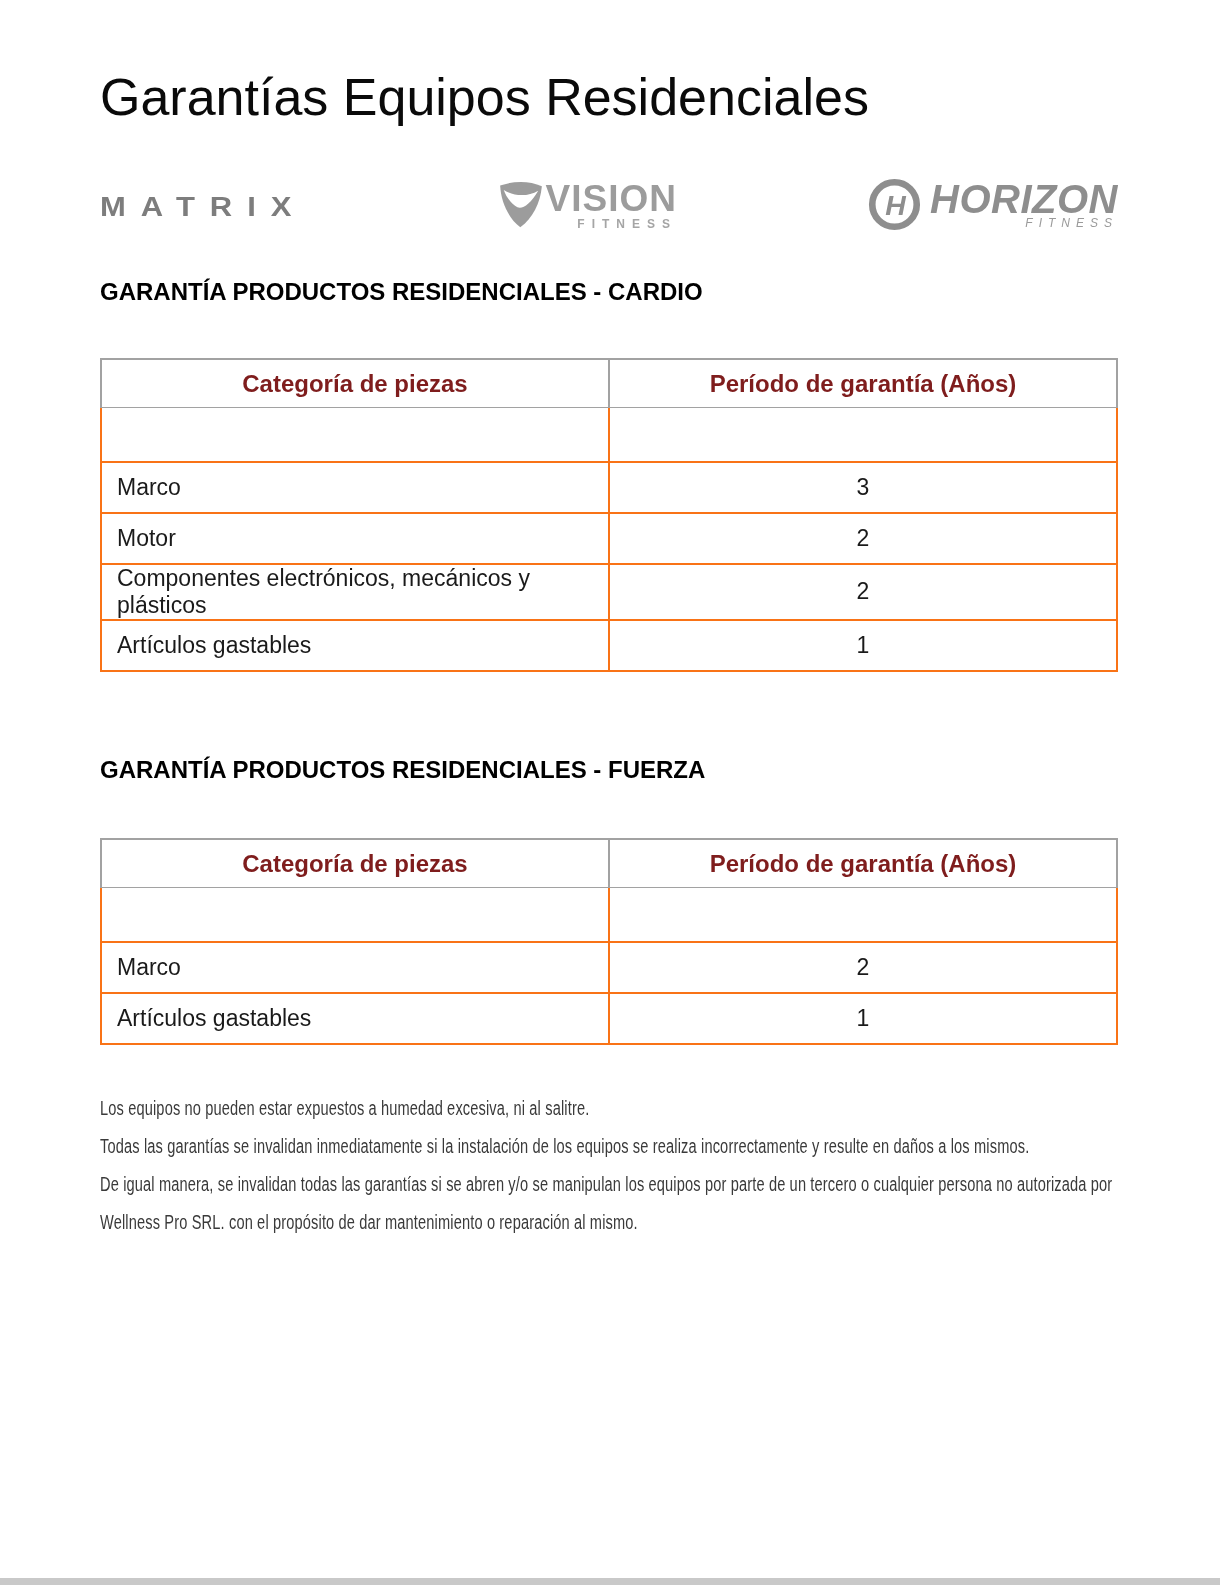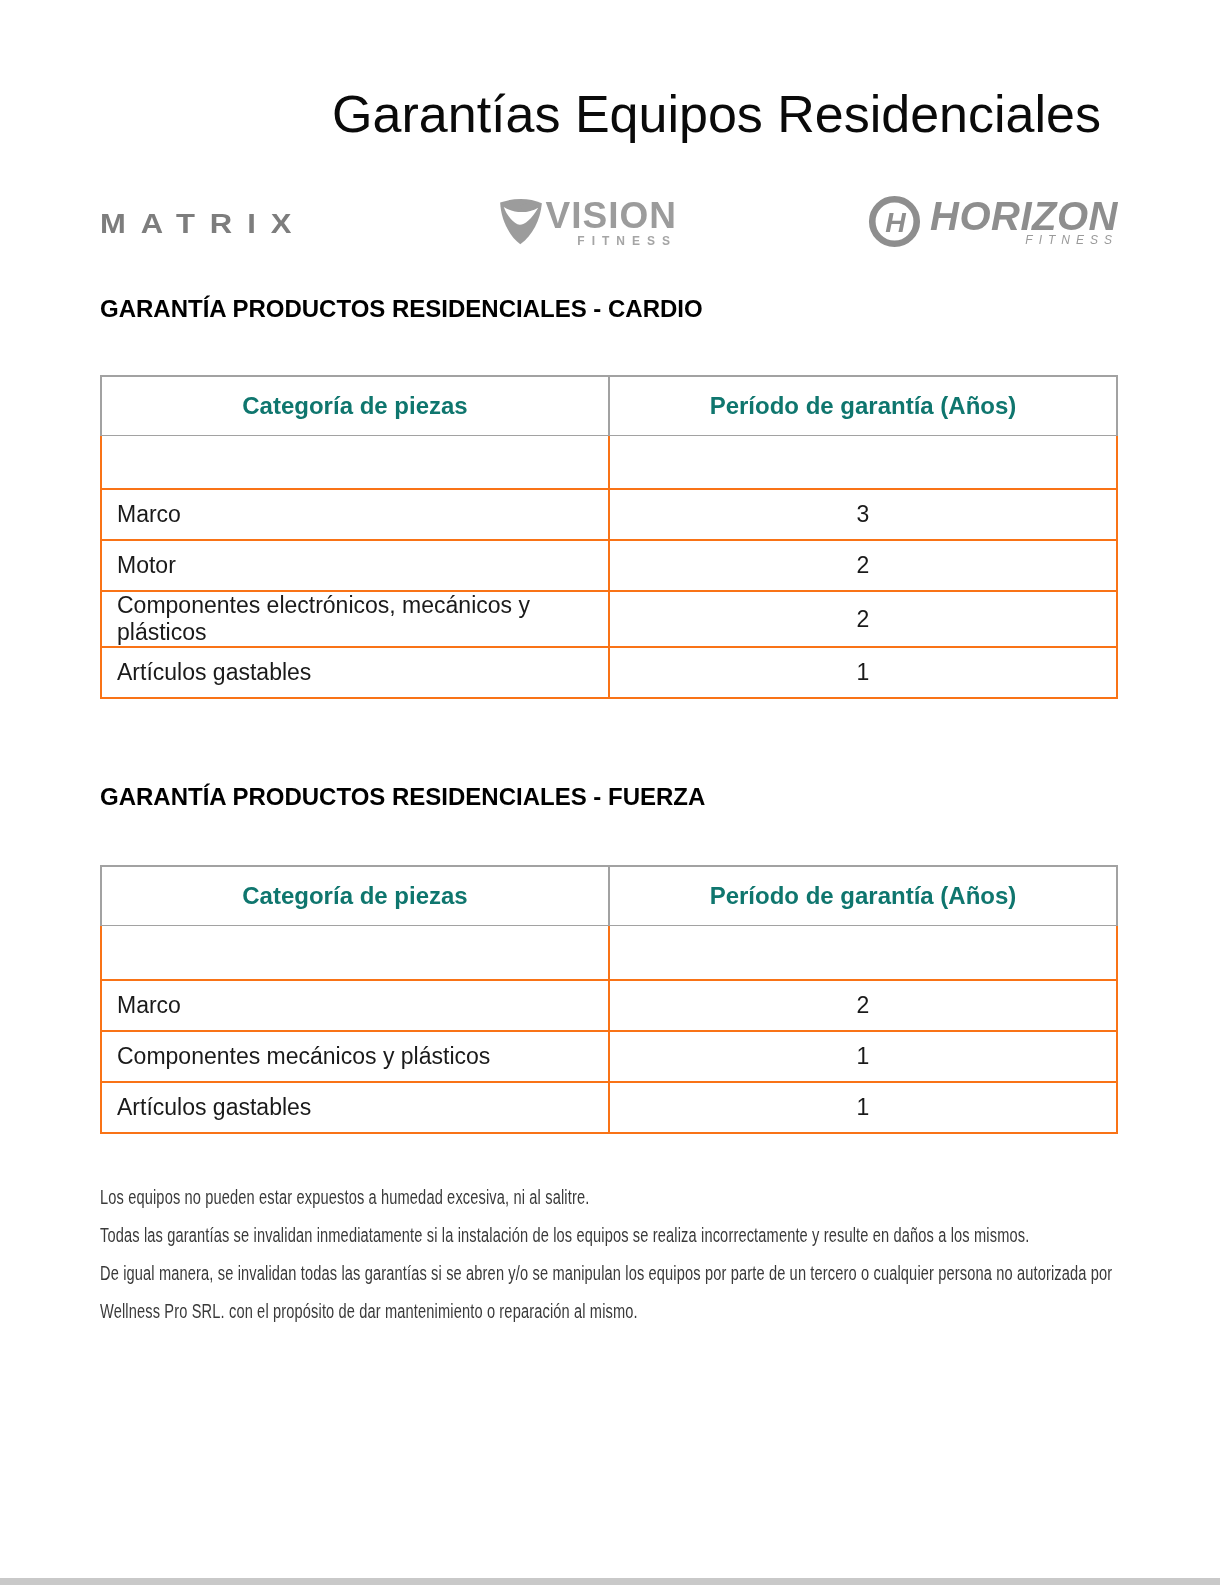--- a/index.html
+++ b/index.html
@@ -10,26 +10,26 @@
     background: #ffffff;
     position: relative;
     font-family: "Liberation Sans", "DejaVu Sans", sans-serif;
     color: #000;
     overflow: hidden;
   }
   .page { padding: 0 102px 0 100px; }
 
   
   .doc-title {
-    margin: 17px;
+    margin: 0;
     padding-top: 68px;
     font-size: 52px;
     font-weight: 400;
     line-height: 1.15;
-    text-align: right;
+    text-align: left;
     color: #0a0a0a;
     letter-spacing: 0px;
   }
 
   
   .logos {
     margin-top: 50px;
     height: 58px;
     display: flex;
     justify-content: space-between;
@@ -97,22 +97,22 @@
   }
   table.warranty.t1 { margin-top: 52px; }
   table.warranty.t2 { margin-top: 54px; }
   table.warranty th {
     border: 2px solid #a2a2a2;
     border-bottom-width: 1px;
     font-size: 24px;
     font-weight: 700;
     text-align: center;
     height: 49px;
-    color: #0f766e;
-    padding: 15px;
+    color: #7f1d1d;
+    padding: 4px;
   }
   table.warranty td {
     border: 2px solid #f97316;
     font-size: 23px;
     font-weight: 400;
     color: #1a1a1a;
     height: 51px;
     padding: 0 0 0 15px;
     vertical-align: middle;
   }
@@ -226,24 +226,20 @@
     <tbody>
       <tr class="spacer">
         <td></td>
         <td class="years"></td>
       </tr>
       <tr>
         <td>Marco</td>
         <td class="years">2</td>
       </tr>
       <tr>
-        <td>Componentes mecánicos y plásticos</td>
-        <td class="years">1</td>
-      </tr>
-      <tr>
         <td>Artículos gastables</td>
         <td class="years">1</td>
       </tr>
     </tbody>
   </table>
 
   <div class="notes">
     <p>Los equipos no pueden estar expuestos a humedad excesiva, ni al salitre.</p>
     <p>Todas las garantías se invalidan inmediatamente si la instalación de los equipos se realiza incorrectamente y resulte en daños a los mismos.</p>
     <p>De igual manera, se invalidan todas las garantías si se abren y/o se manipulan los equipos por parte de un tercero o cualquier persona no autorizada por Wellness Pro SRL. con el propósito de dar mantenimiento o reparación al mismo.</p>

